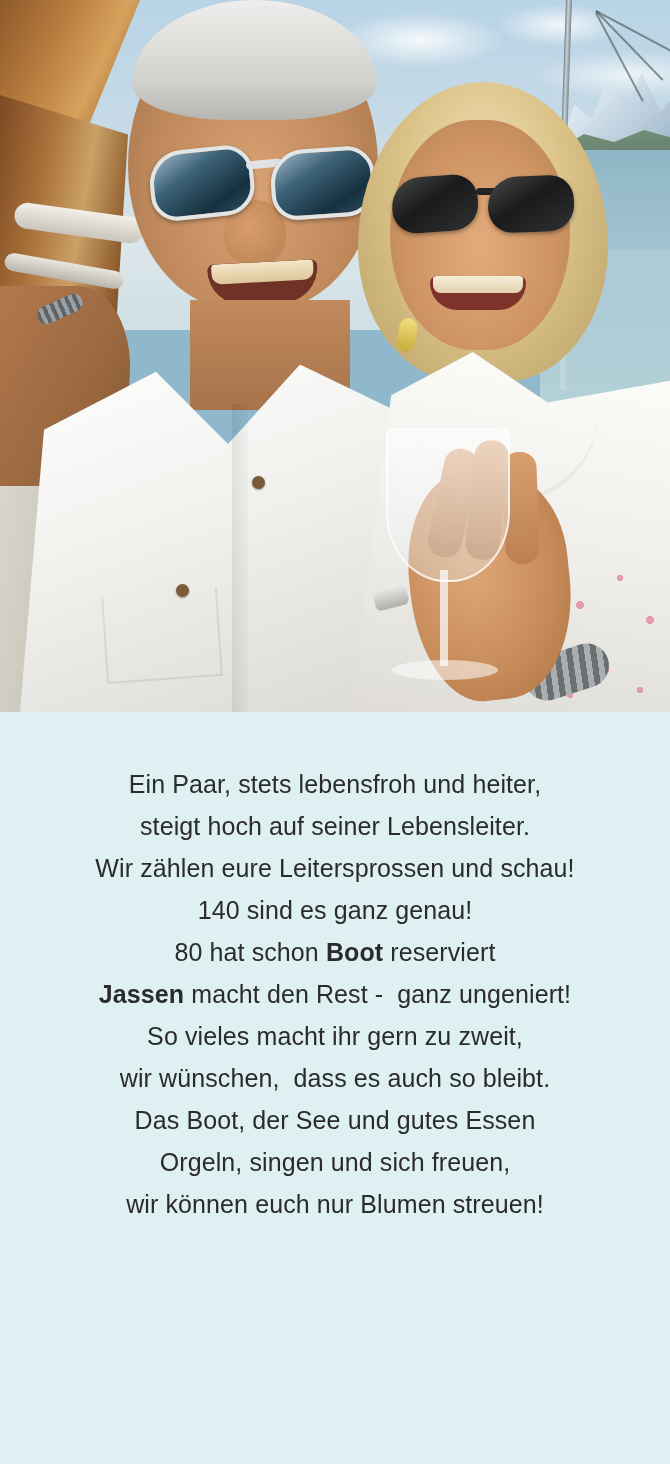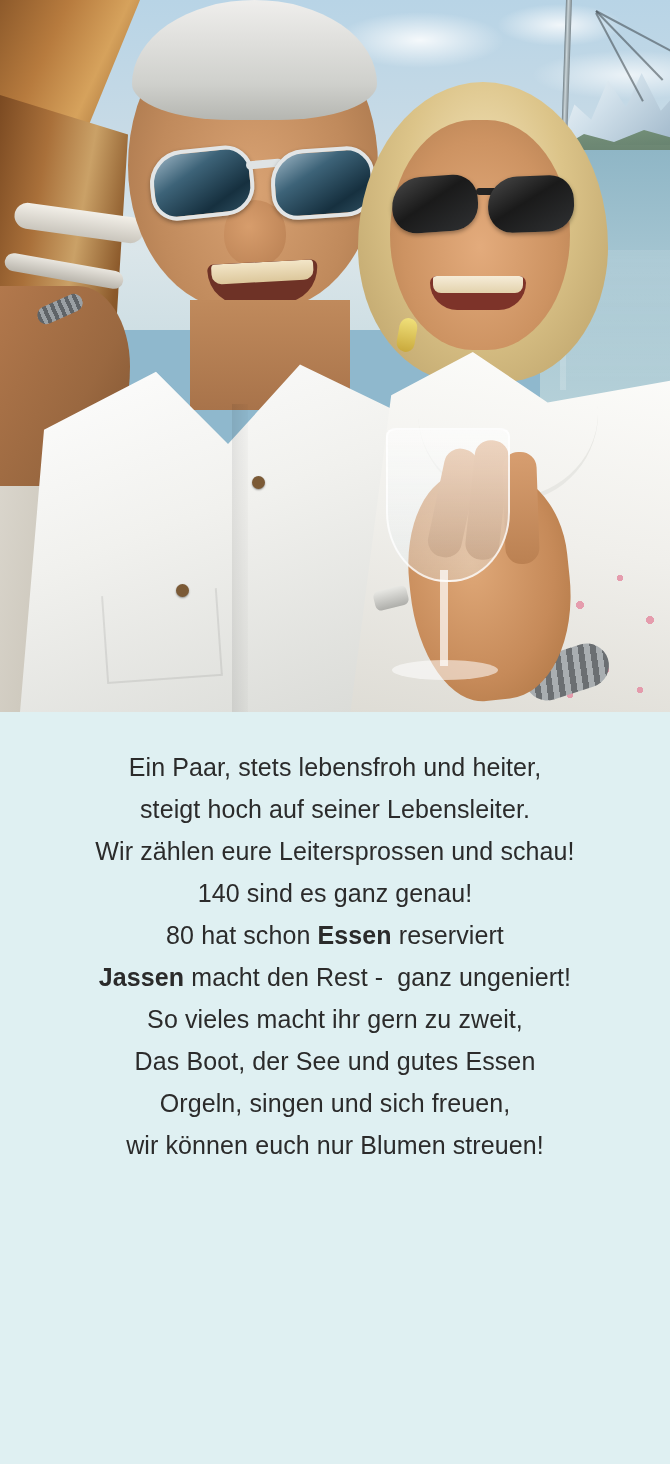--- a/index.html
+++ b/index.html
@@ -354,21 +354,21 @@
     left: 36px; top: 300px; width: 48px; height: 18px;
     background: repeating-linear-gradient(90deg, #5f6468 0 4px, #9aa0a4 4px 8px);
     border-radius: 9px;
     transform: rotate(-24deg);
   }
 
   
   .message {
     flex: 1 1 auto;
     background: #dff0f2;
-    padding: 34px 28px 0 28px;
+    padding: 51px 28px 0 28px;
     box-sizing: border-box;
     text-align: center;
   }
   .poem-line {
     color: #2b2b2b;
     font-size: 25px;
     line-height: 42px;
     letter-spacing: 0.1px;
     white-space: pre;
   }
@@ -451,22 +451,23 @@
     <div class="glass-stem"></div>
     <div class="glass-base"></div>
   </div>
 
   <div class="message">
     <div>
       <div class="poem-line">Ein Paar, stets lebensfroh und heiter,</div>
       <div class="poem-line">steigt hoch auf seiner Lebensleiter.</div>
       <div class="poem-line">Wir zählen eure Leitersprossen und schau!</div>
       <div class="poem-line">140 sind es ganz genau!</div>
-      <div class="poem-line"><span>80 hat schon </span><b>Essen</b><span> reserviert</span></div>
+      <div class="poem-line"><span>80 hat schon </span><b>Boot</b><span> reserviert</span></div>
       <div class="poem-line"><b>Jassen</b><span> macht den Rest -  ganz ungeniert!</span></div>
       <div class="poem-line">So vieles macht ihr gern zu zweit,</div>
+      <div class="poem-line">wir wünschen,  dass es auch so bleibt.</div>
       <div class="poem-line">Das Boot, der See und gutes Essen</div>
       <div class="poem-line">Orgeln, singen und sich freuen,</div>
       <div class="poem-line">wir können euch nur Blumen streuen!</div>
     </div>
   </div>
 
 </div>
 
 </body></html>

